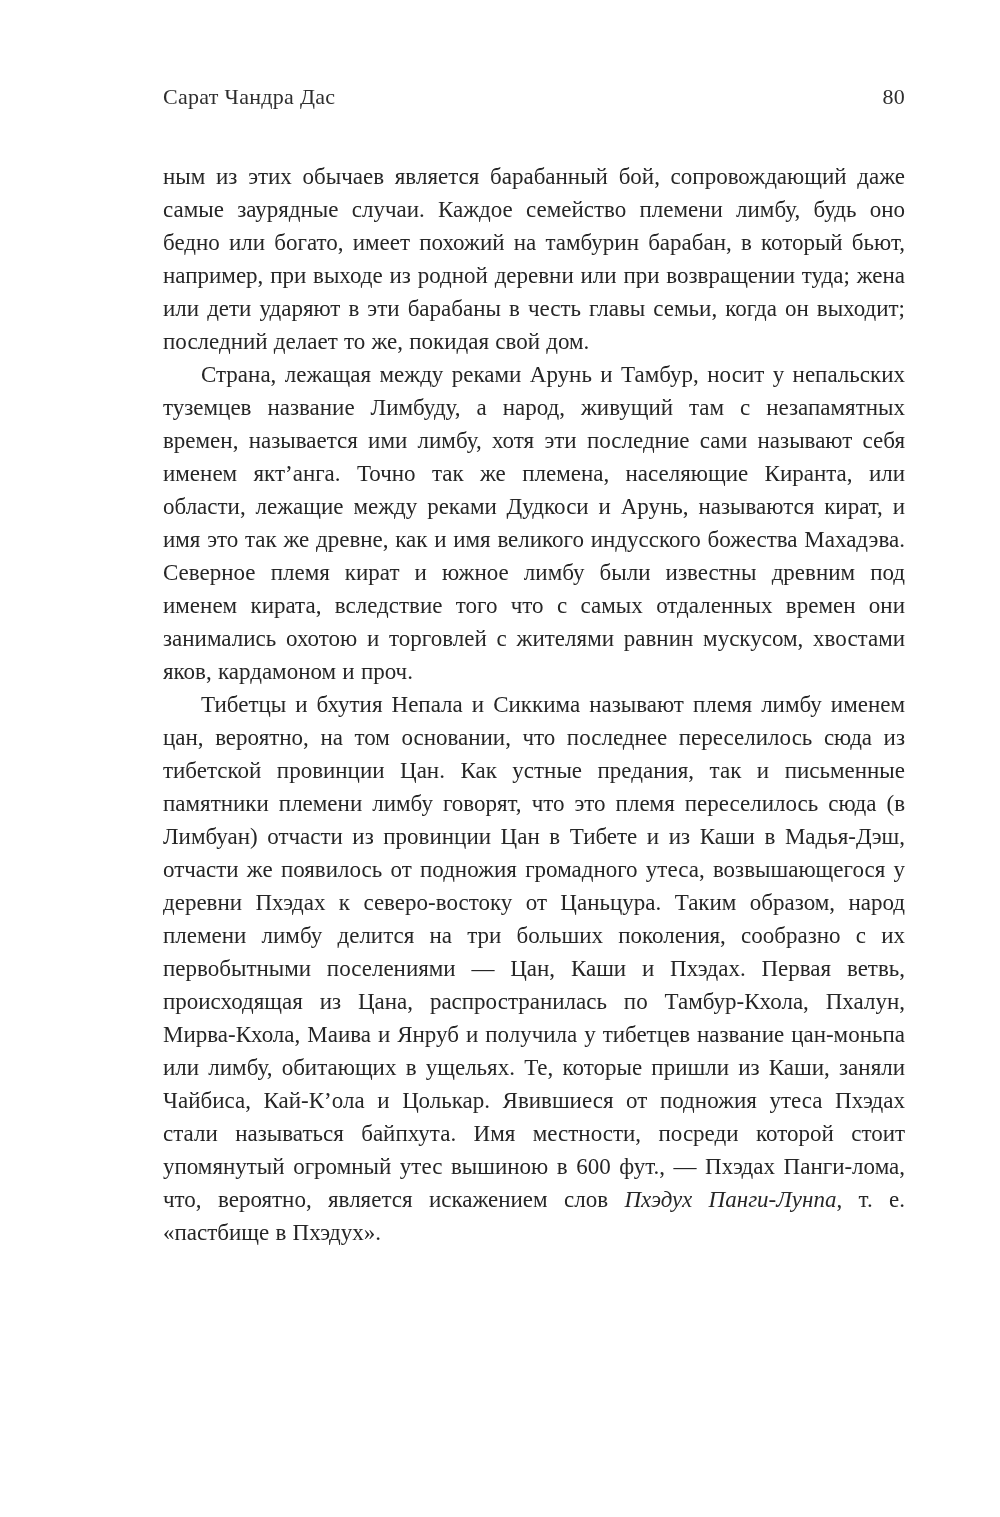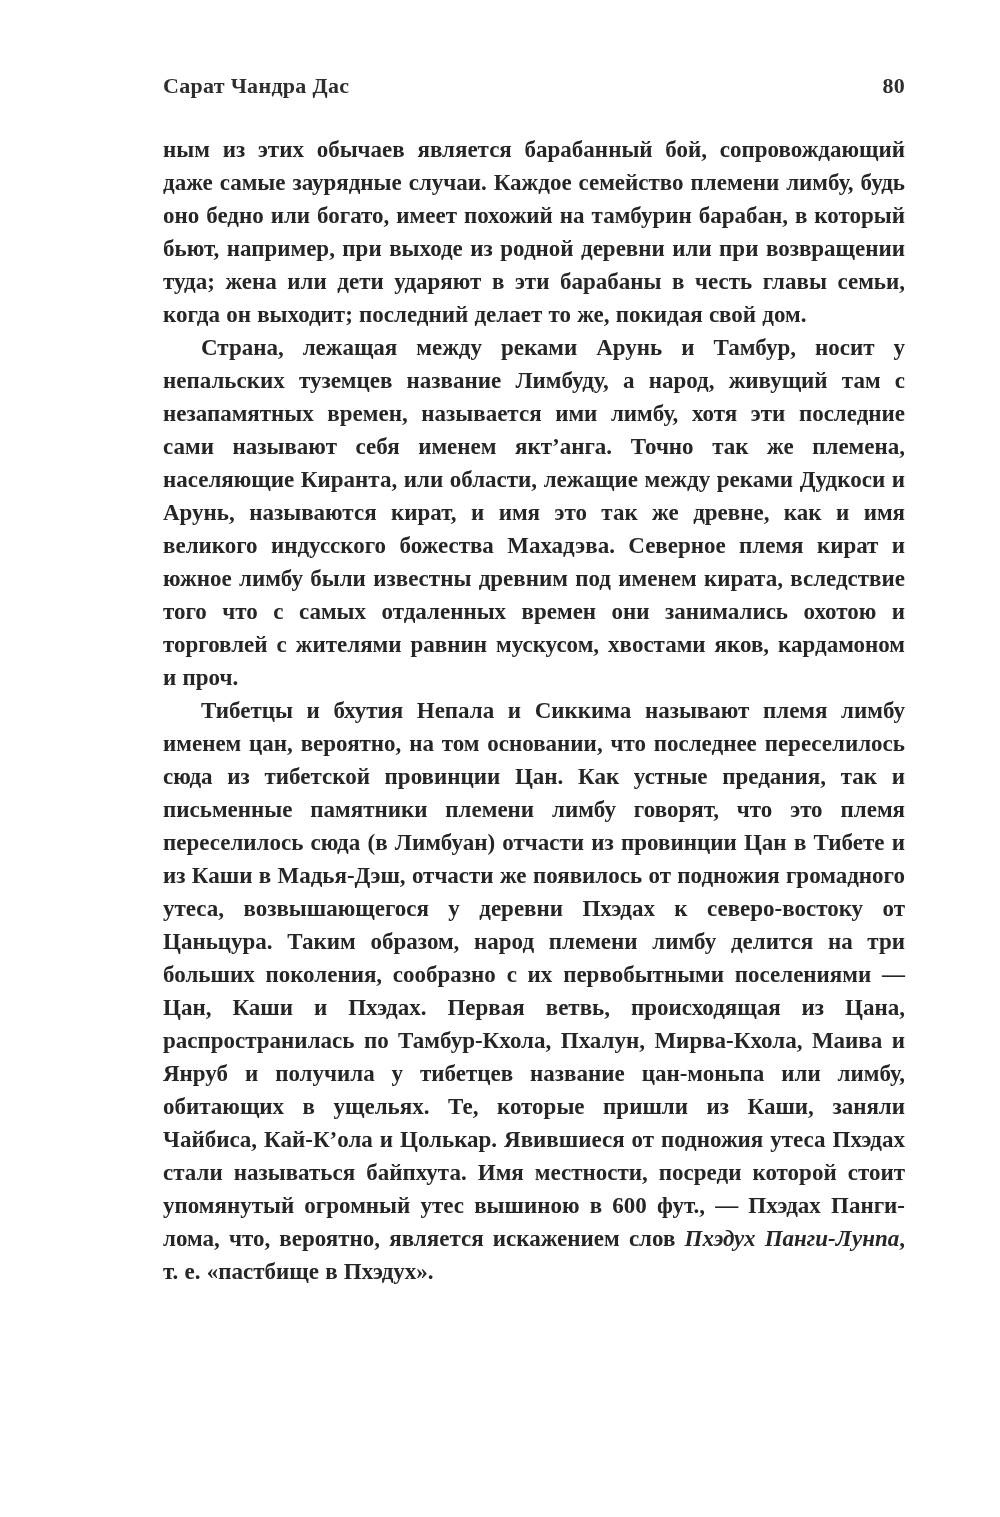--- a/index.html
+++ b/index.html
@@ -12,34 +12,33 @@
     width: 1000px;
     height: 1517px;
     background: #ffffff;
     font-family: "Liberation Serif", "DejaVu Serif", serif;
     color: #262626;
     overflow: hidden;
   }
   .content {
     position: absolute;
     left: 163px;
-    top: 73px;
+    top: 84px;
     width: 742px;
-    font-weight: bold;
   }
   .page-header {
     display: flex;
     justify-content: space-between;
     align-items: baseline;
     font-size: 22px;
     color: #2e2e2e;
     letter-spacing: 0.3px;
   }
   .body-text {
-    margin-top: 34px;
+    margin-top: 50px;
   }
   .body-text p {
     margin: 0;
     font-size: 23px;
     line-height: 33px;
     text-align: justify;
     hyphens: auto;
     -webkit-hyphens: auto;
     word-spacing: 0.5px;
   }

